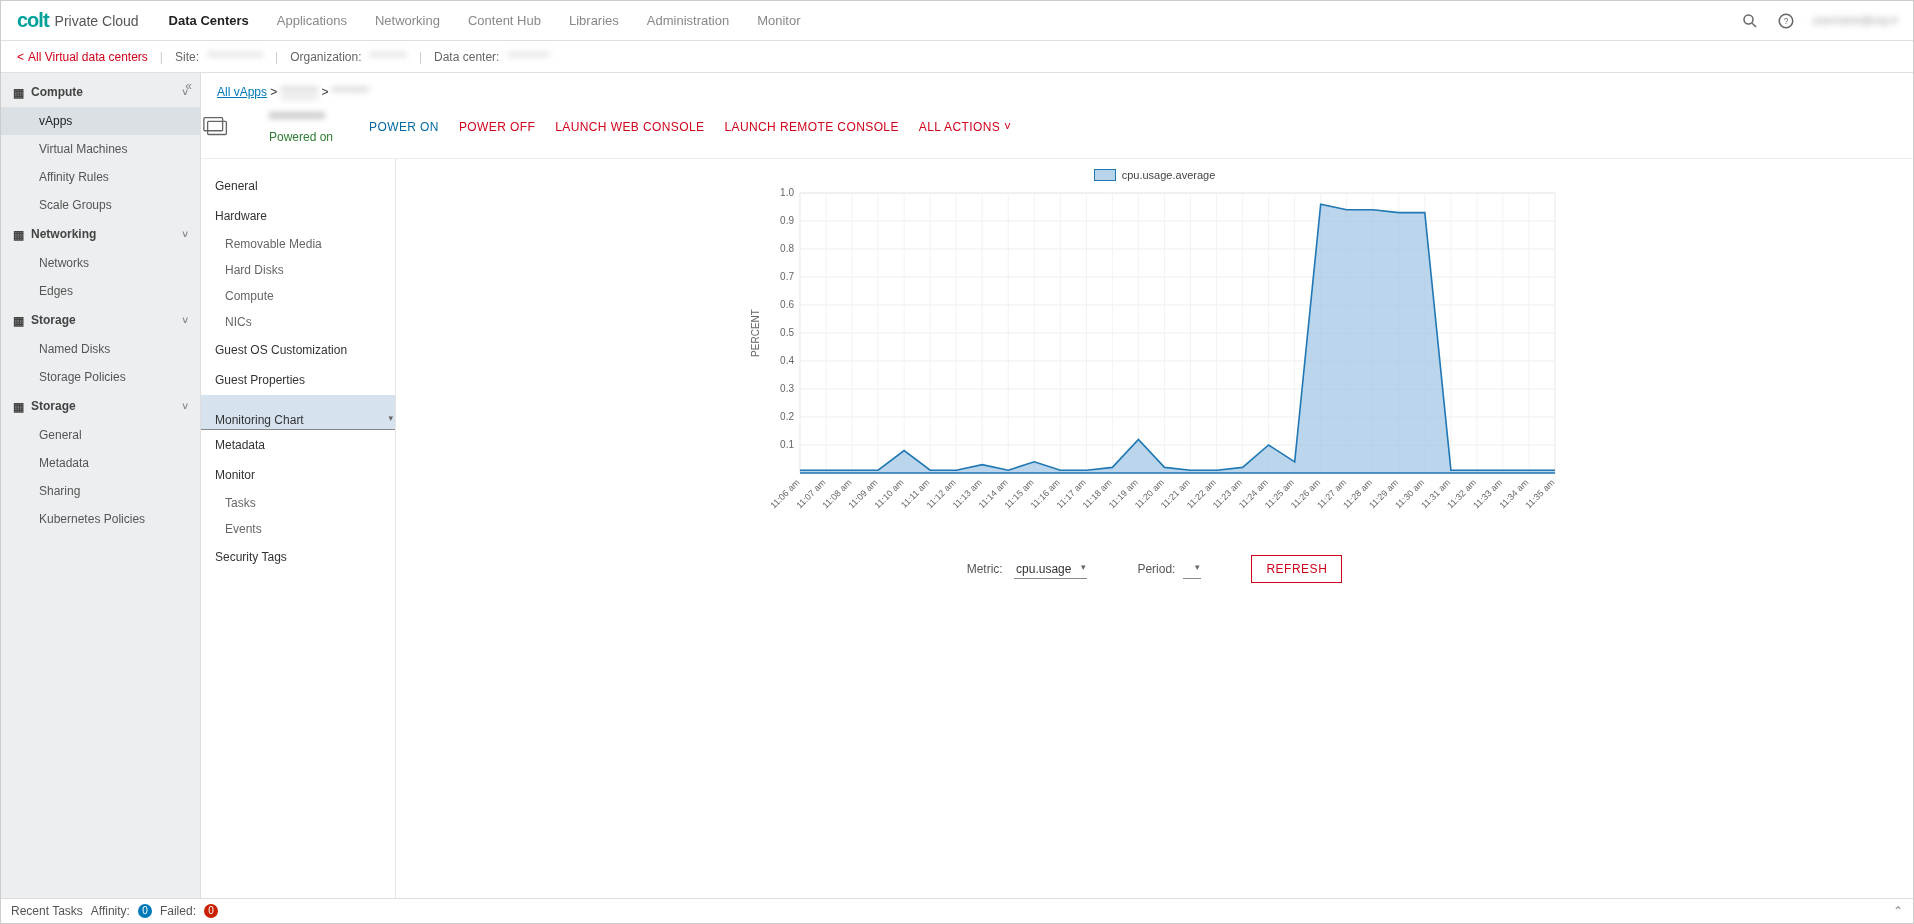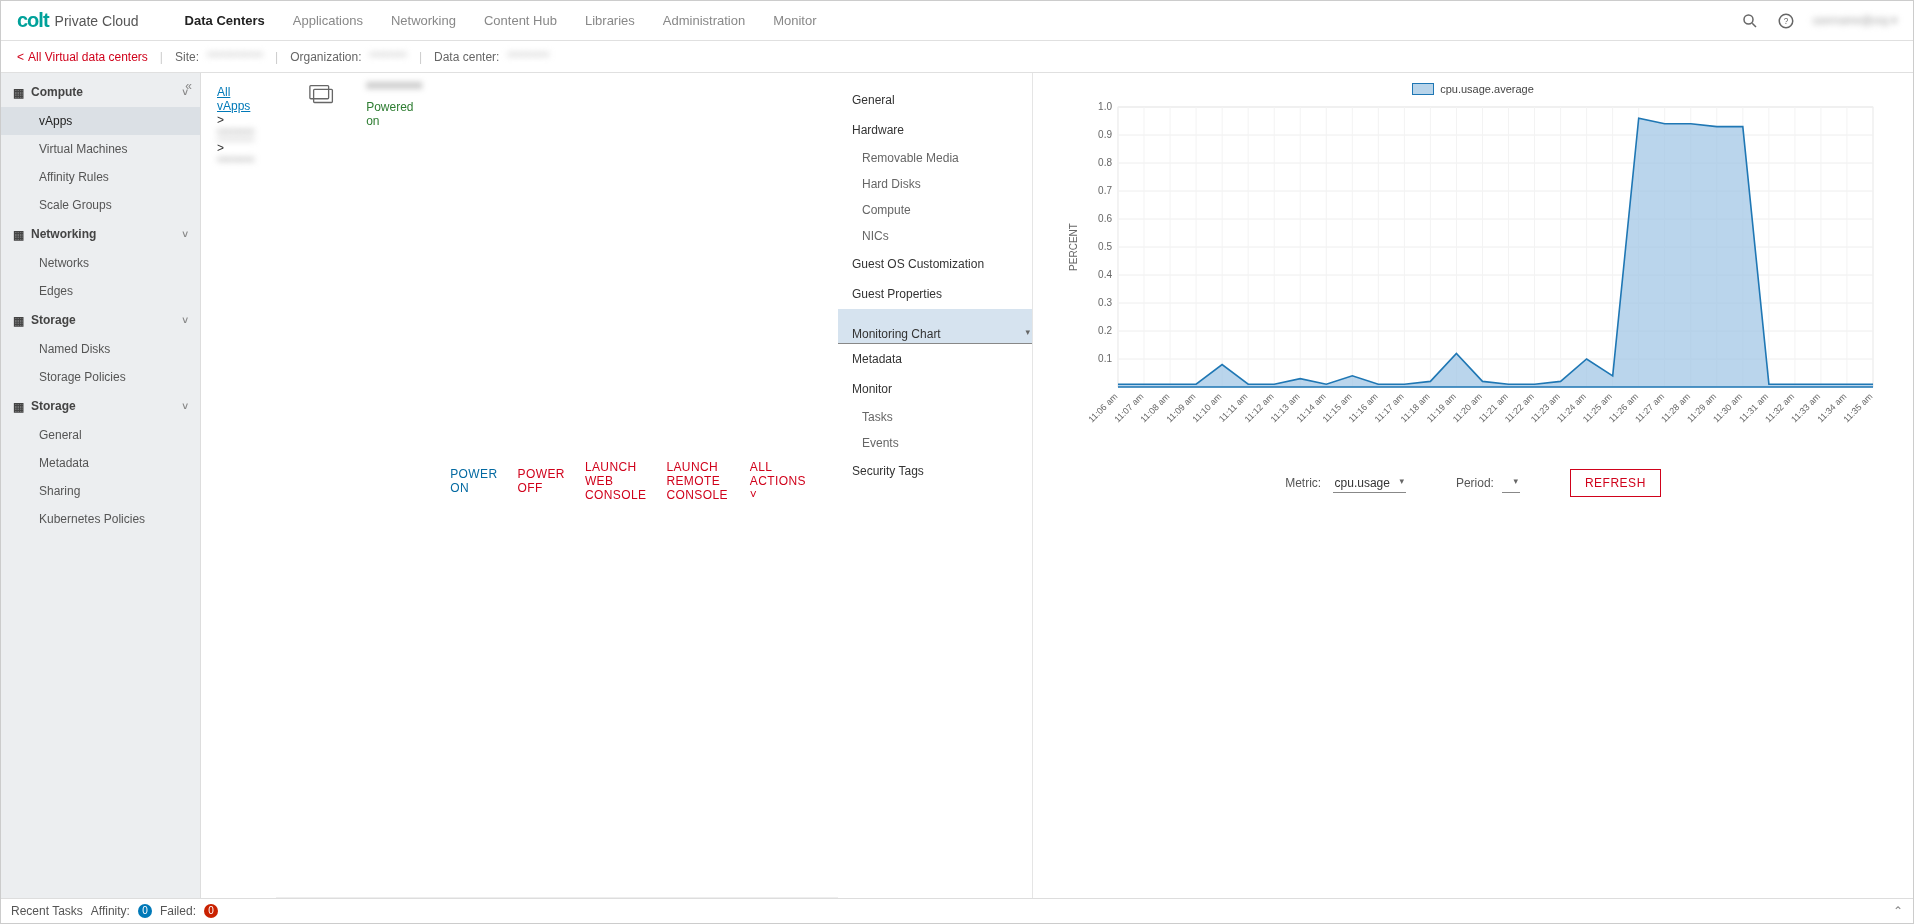--- a/index.html
+++ b/index.html
@@ -1,20 +1,20 @@
 <!DOCTYPE html>
 <html><head>
 <meta charset="utf-8">
 <style>
 *{box-sizing:border-box;margin:0;padding:0;font-family:"Segoe UI",Arial,sans-serif}
 body{font-size:12px;color:#333;background:#fff;}
 .app{width:1914px;height:924px;border:1px solid #ccc;position:relative;display:flex;flex-direction:column}
 .topbar{height:40px;border-bottom:1px solid #e0e0e0;display:flex;align-items:center;padding:0 16px;}
 .logo{font-weight:700;color:#00a19a;font-size:20px;margin-right:6px;letter-spacing:-1px}
-.brand{color:#555;font-size:14px;margin-right:46px}
+.brand{color:#555;font-size:14px;margin-right:30px}
 .navtabs{display:flex;gap:28px}
 .navtabs span{color:#888;font-size:13px;cursor:pointer}
 .navtabs span.active{color:#222;font-weight:600}
 .top-right{margin-left:auto;display:flex;align-items:center;gap:16px}
 .icon-btn{width:20px;height:20px;display:flex;align-items:center;justify-content:center;color:#666;cursor:pointer}
 .userblob{filter:blur(3px);color:#999;font-size:11px}
 .ctxbar{height:32px;border-bottom:1px solid #e0e0e0;display:flex;align-items:center;padding:0 16px;font-size:12px;color:#666;gap:8px}
 .ctxbar .back{color:#d0021b;display:flex;align-items:center;gap:4px;cursor:pointer}
 .ctxbar .sep{color:#ccc;margin:0 4px}
 .ctxbar .blur{filter:blur(3px);color:#aaa}
@@ -22,25 +22,25 @@
 .sidebar{width:200px;background:#eceef0;border-right:1px solid #ddd;position:relative;padding-top:4px}
 .sb-collapse{position:absolute;top:6px;right:8px;color:#888;cursor:pointer}
 .sb-group{padding:8px 12px;font-weight:600;color:#444;display:flex;align-items:center;gap:6px;cursor:pointer}
 .sb-group .chev{margin-left:auto;color:#888;font-size:10px}
 .sb-item{padding:7px 12px 7px 38px;color:#555;cursor:pointer}
 .sb-item.active{background:#dbe0e5;color:#222}
 .subpanel{width:195px;border-right:1px solid #e5e5e5;padding:12px 0}
 .sub-head{padding:8px 14px;color:#333;font-weight:400;cursor:pointer}
 .sub-item{padding:6px 14px 6px 24px;color:#666;cursor:pointer}
 .sub-item.sel{background:#d6e3ef;color:#333}
-.main{flex:1;display:flex;flex-direction:row;min-width:0}
+.main{flex:1;display:flex;flex-direction:column;min-width:0}
 .bc{padding:12px 16px 4px;font-size:12px}
 .bc a{color:#0079b8;text-decoration:underline}
 .bc .blur{filter:blur(3px);color:#888}
-.hdr{display:flex;padding:6px 32px 14px;gap:28px;border-bottom:1px solid #eee}
+.hdr{display:flex;align-items:center;padding:6px 0 14px;gap:36px;border-bottom:1px solid #eee}
 .hdr .vmicon{width:32px;height:32px;display:flex;align-items:center;justify-content:center}
 .hdr .vmicon svg{width:30px;height:30px;stroke:#666;fill:none;stroke-width:1.4}
 .hdr .titleblock{display:flex;flex-direction:column}
 .hdr .titleblock .t{filter:blur(3px);font-size:18px;color:#666}
 .hdr .status{color:#2e7d32;font-size:12px}
 .hdr .act{color:#d0021b;font-size:12px;letter-spacing:.4px;cursor:pointer}
 .hdr .act.disabled{color:#0369a1;cursor:default}
 .chartwrap{flex:1;padding:10px 30px;display:flex;flex-direction:column;align-items:center}
 .legend{display:flex;align-items:flex-end;gap:6px;font-size:11px;color:#444;margin-bottom:2px}
 .legend .sw{width:22px;height:12px;border:1px solid #1f77b4;background:#b8d4ea}

